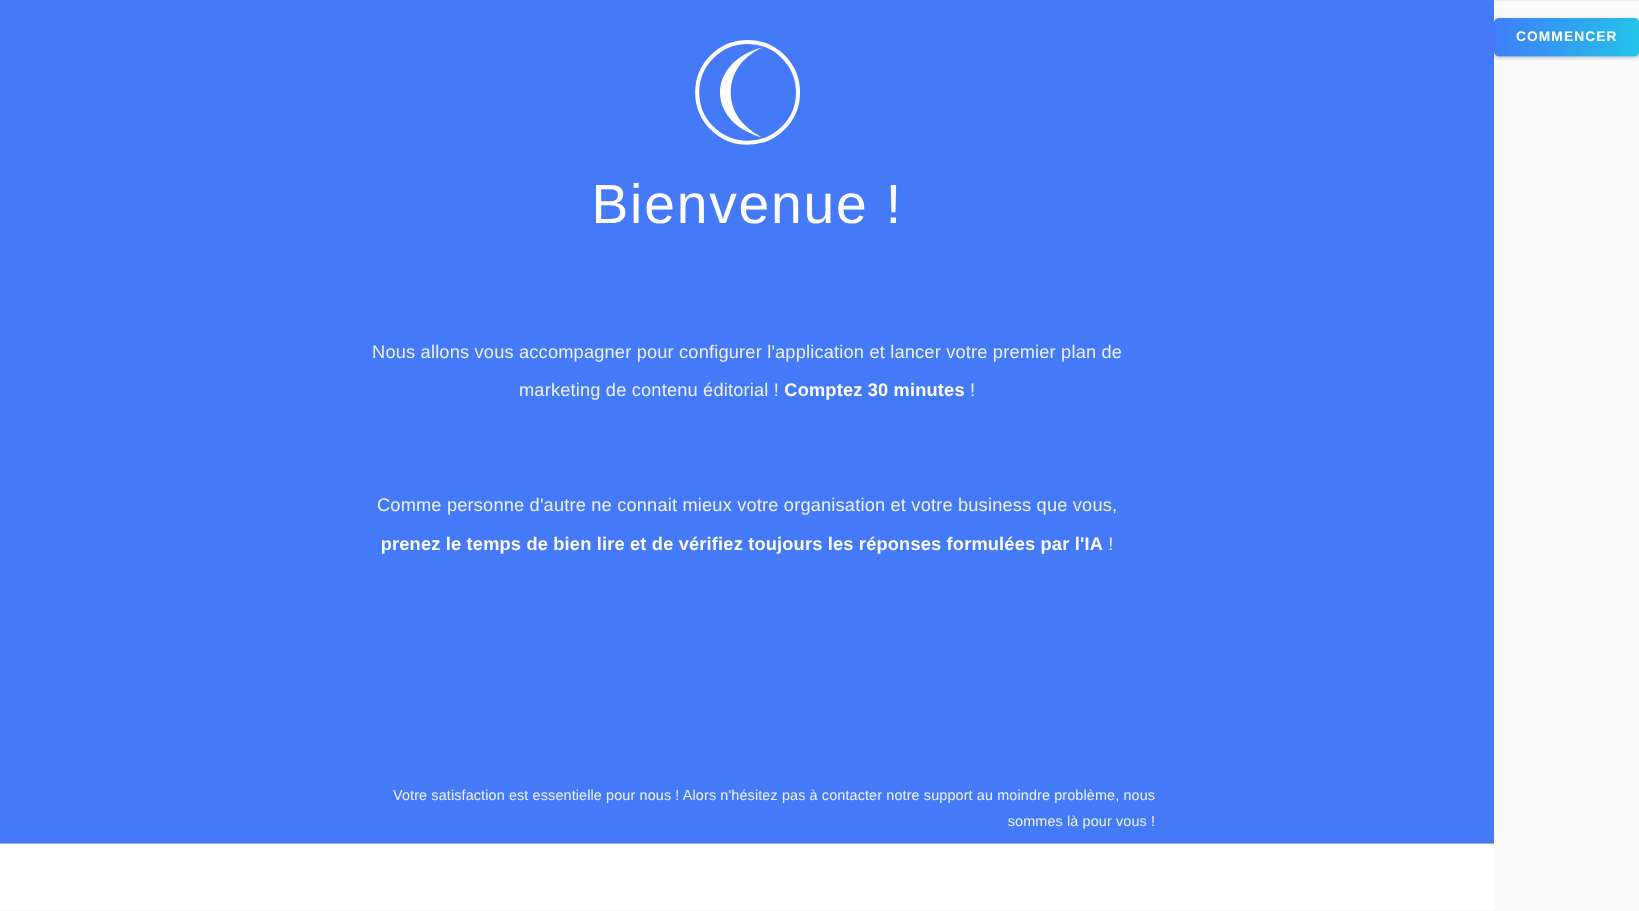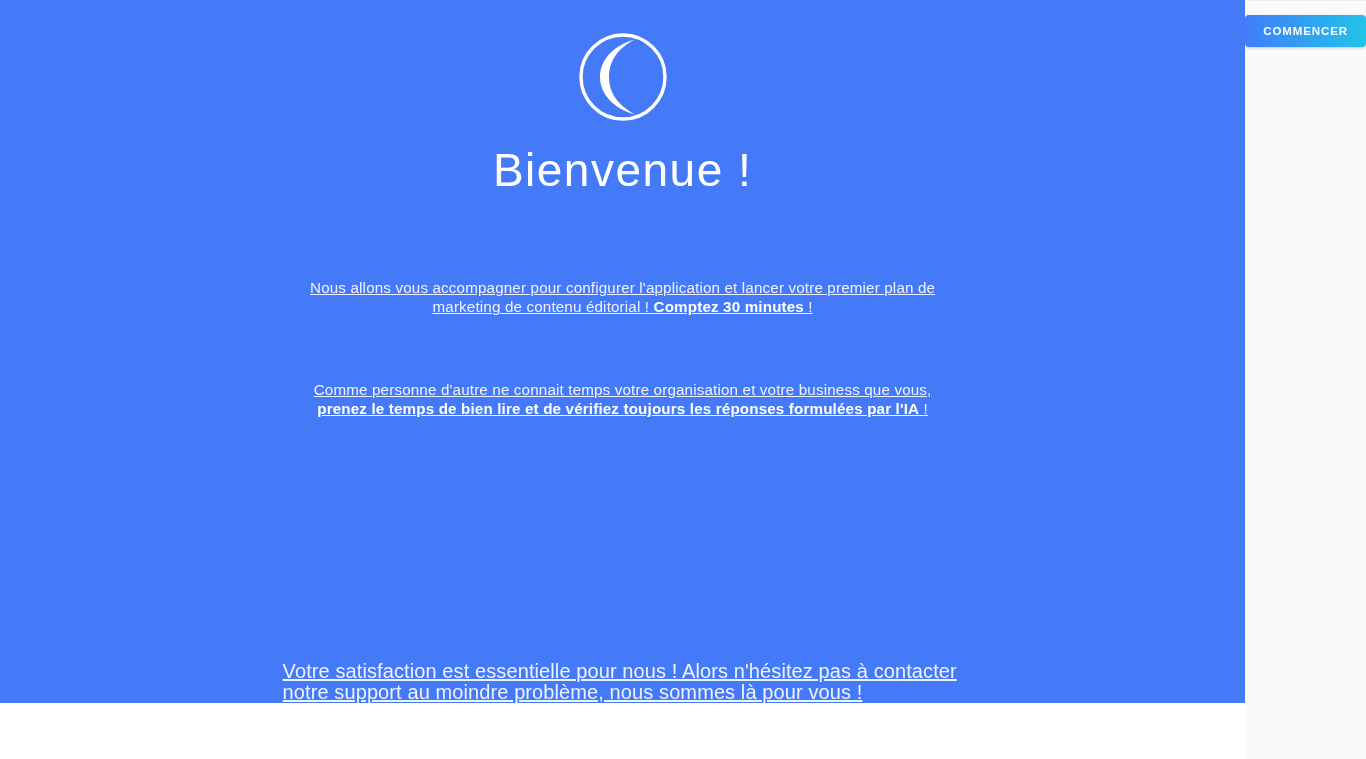--- a/index.html
+++ b/index.html
@@ -53,23 +53,22 @@
     line-height: 1.1;
     text-align: center;
   }
 
   .paragraphs {
     margin-top: 52px;
     width: 640px;
     text-align: center;
     color: #eef3ff;
     font-size: 15.2px;
-    line-height: 19px;
+    line-height: 32px;
     letter-spacing: 0.15px;
-    text-decoration: underline;
   }
 
   .para {
     margin: 0 0 12px 0;
   }
 
   .para.second {
     margin-top: 64px;
   }
 
@@ -77,26 +76,25 @@
     font-weight: 700;
     color: #ffffff;
   }
 
   .support-note {
     position: absolute;
     left: 50%;
     transform: translateX(-50%);
     top: 641px;
     width: 680px;
-    text-align: left;
+    text-align: right;
     color: #eef3ff;
-    font-size: 20px;
+    font-size: 12px;
     line-height: 21px;
     letter-spacing: 0.1px;
-    text-decoration: underline;
   }
 
   .footer {
     flex: 1;
     width: 100%;
     background: #fafafa;
     display: flex;
     align-items: flex-start;
     justify-content: center;
     border-top: 1px solid #eeeeee;
@@ -135,21 +133,21 @@
 
     <h1 class="page-title">Bienvenue !</h1>
 
     <div class="paragraphs">
       <p class="para">
         <span>Nous allons vous accompagner pour configurer l'application et lancer votre premier plan de marketing de contenu éditorial !</span>
         <b>Comptez 30 minutes</b>
         <span>!</span>
       </p>
       <p class="para second">
-        <span>Comme personne d'autre ne connait temps votre organisation et votre business que vous,</span>
+        <span>Comme personne d'autre ne connait mieux votre organisation et votre business que vous,</span>
         <b>prenez le temps de bien lire et de vérifiez toujours les réponses formulées par l'IA</b>
         <span>!</span>
       </p>
     </div>
 
     <p class="support-note">Votre satisfaction est essentielle pour nous ! Alors n'hésitez pas à contacter notre support au moindre problème, nous sommes là pour vous !</p>
 
   </div>
 
   <div class="footer">

